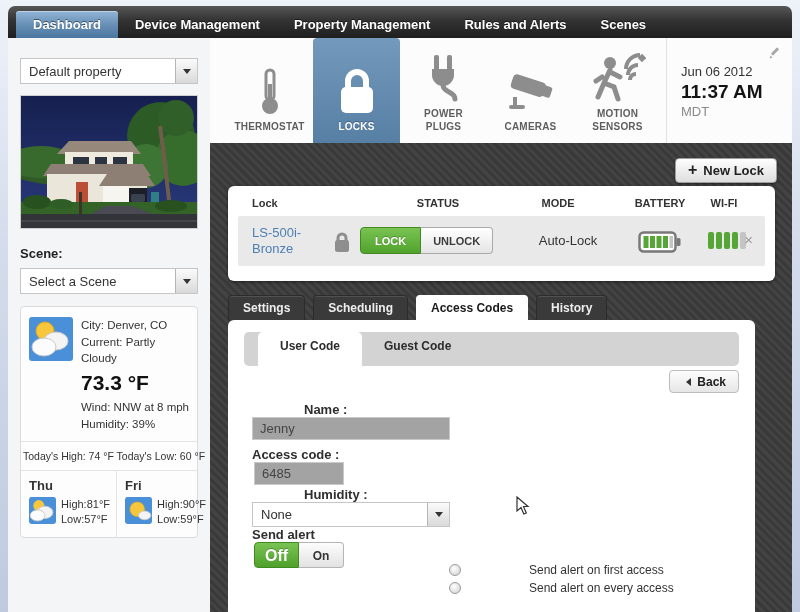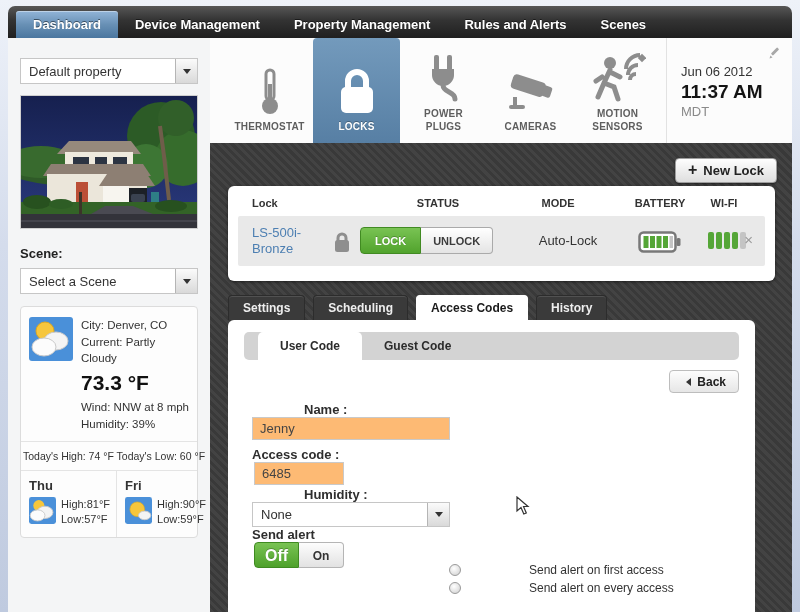--- a/index.html
+++ b/index.html
@@ -155,38 +155,38 @@
     font-weight:bold; color:#eee; background:#3a3a3a; border:1px solid #2c2c2c; border-bottom:none;
     border-radius:4px 4px 0 0; cursor:pointer; box-shadow:inset 0 1px 0 rgba(255,255,255,.12);
   }
   .dtab.active { background:#fff; color:#1a1a1a; box-shadow:none; border-color:#fff; }
 
   .detail-panel {
     position:absolute; top:177px; left:18px; width:527px; bottom:0;
     background:#fff; border-radius:6px 6px 0 0;
   }
   .subtab-bar {
-    position:absolute; top:12px; left:16px; right:16px; height:28px;
+    position:absolute; top:12px; left:16px; right:16px; height:34px;
     background:#d3d3d3; border-radius:5px; display:flex; align-items:stretch;
   }
   .subtab { font-size:12px; font-weight:bold; color:#2c2c2c; line-height:28px; padding:0 22px; cursor:pointer; }
   .subtab.active { background:#fff; border-radius:5px 5px 0 0; margin-left:14px; }
   .btn-back {
     position:absolute; top:50px; right:16px; height:23px; padding:0 12px;
     background:linear-gradient(180deg,#fdfdfd,#e6e6e6); border:1px solid #bdbdbd;
     border-radius:4px; font-size:12px; font-weight:bold; color:#222; cursor:pointer;
     display:flex; align-items:center; font-family:"Liberation Sans", sans-serif;
   }
   .back-arrow { width:0; height:0; border:4px solid transparent; border-right:5px solid #333; margin-right:6px; }
 
   .form-row { position:absolute; left:24px; display:flex; align-items:center;flex-direction:column; }
   .f-label { width:94px; font-size:13px; font-weight:bold; color:#2e2e2e; flex:none; }
   .f-input {
     border:1px solid #c9c9c9; height:23px; font-size:13px; color:#444; padding:0 7px;
-    font-family:"Liberation Sans", sans-serif; background:#fdba74;
+    font-family:"Liberation Sans", sans-serif; background:#a3a3a3;
   }
   .in-name { width:198px; }
   .in-code { width:90px; }
   .f-select { width:198px; height:25px; }
   .toggle { display:flex; height:26px; }
   .tg-off {
     width:45px; text-align:center; line-height:26px; font-size:16px; font-weight:bold; color:#fff;
     background:linear-gradient(180deg,#79c353,#4ea12b); border:1px solid #3f8a21;
     border-radius:4px 0 0 4px; cursor:pointer; text-shadow:0 -1px 0 rgba(0,0,0,.25);
   }

